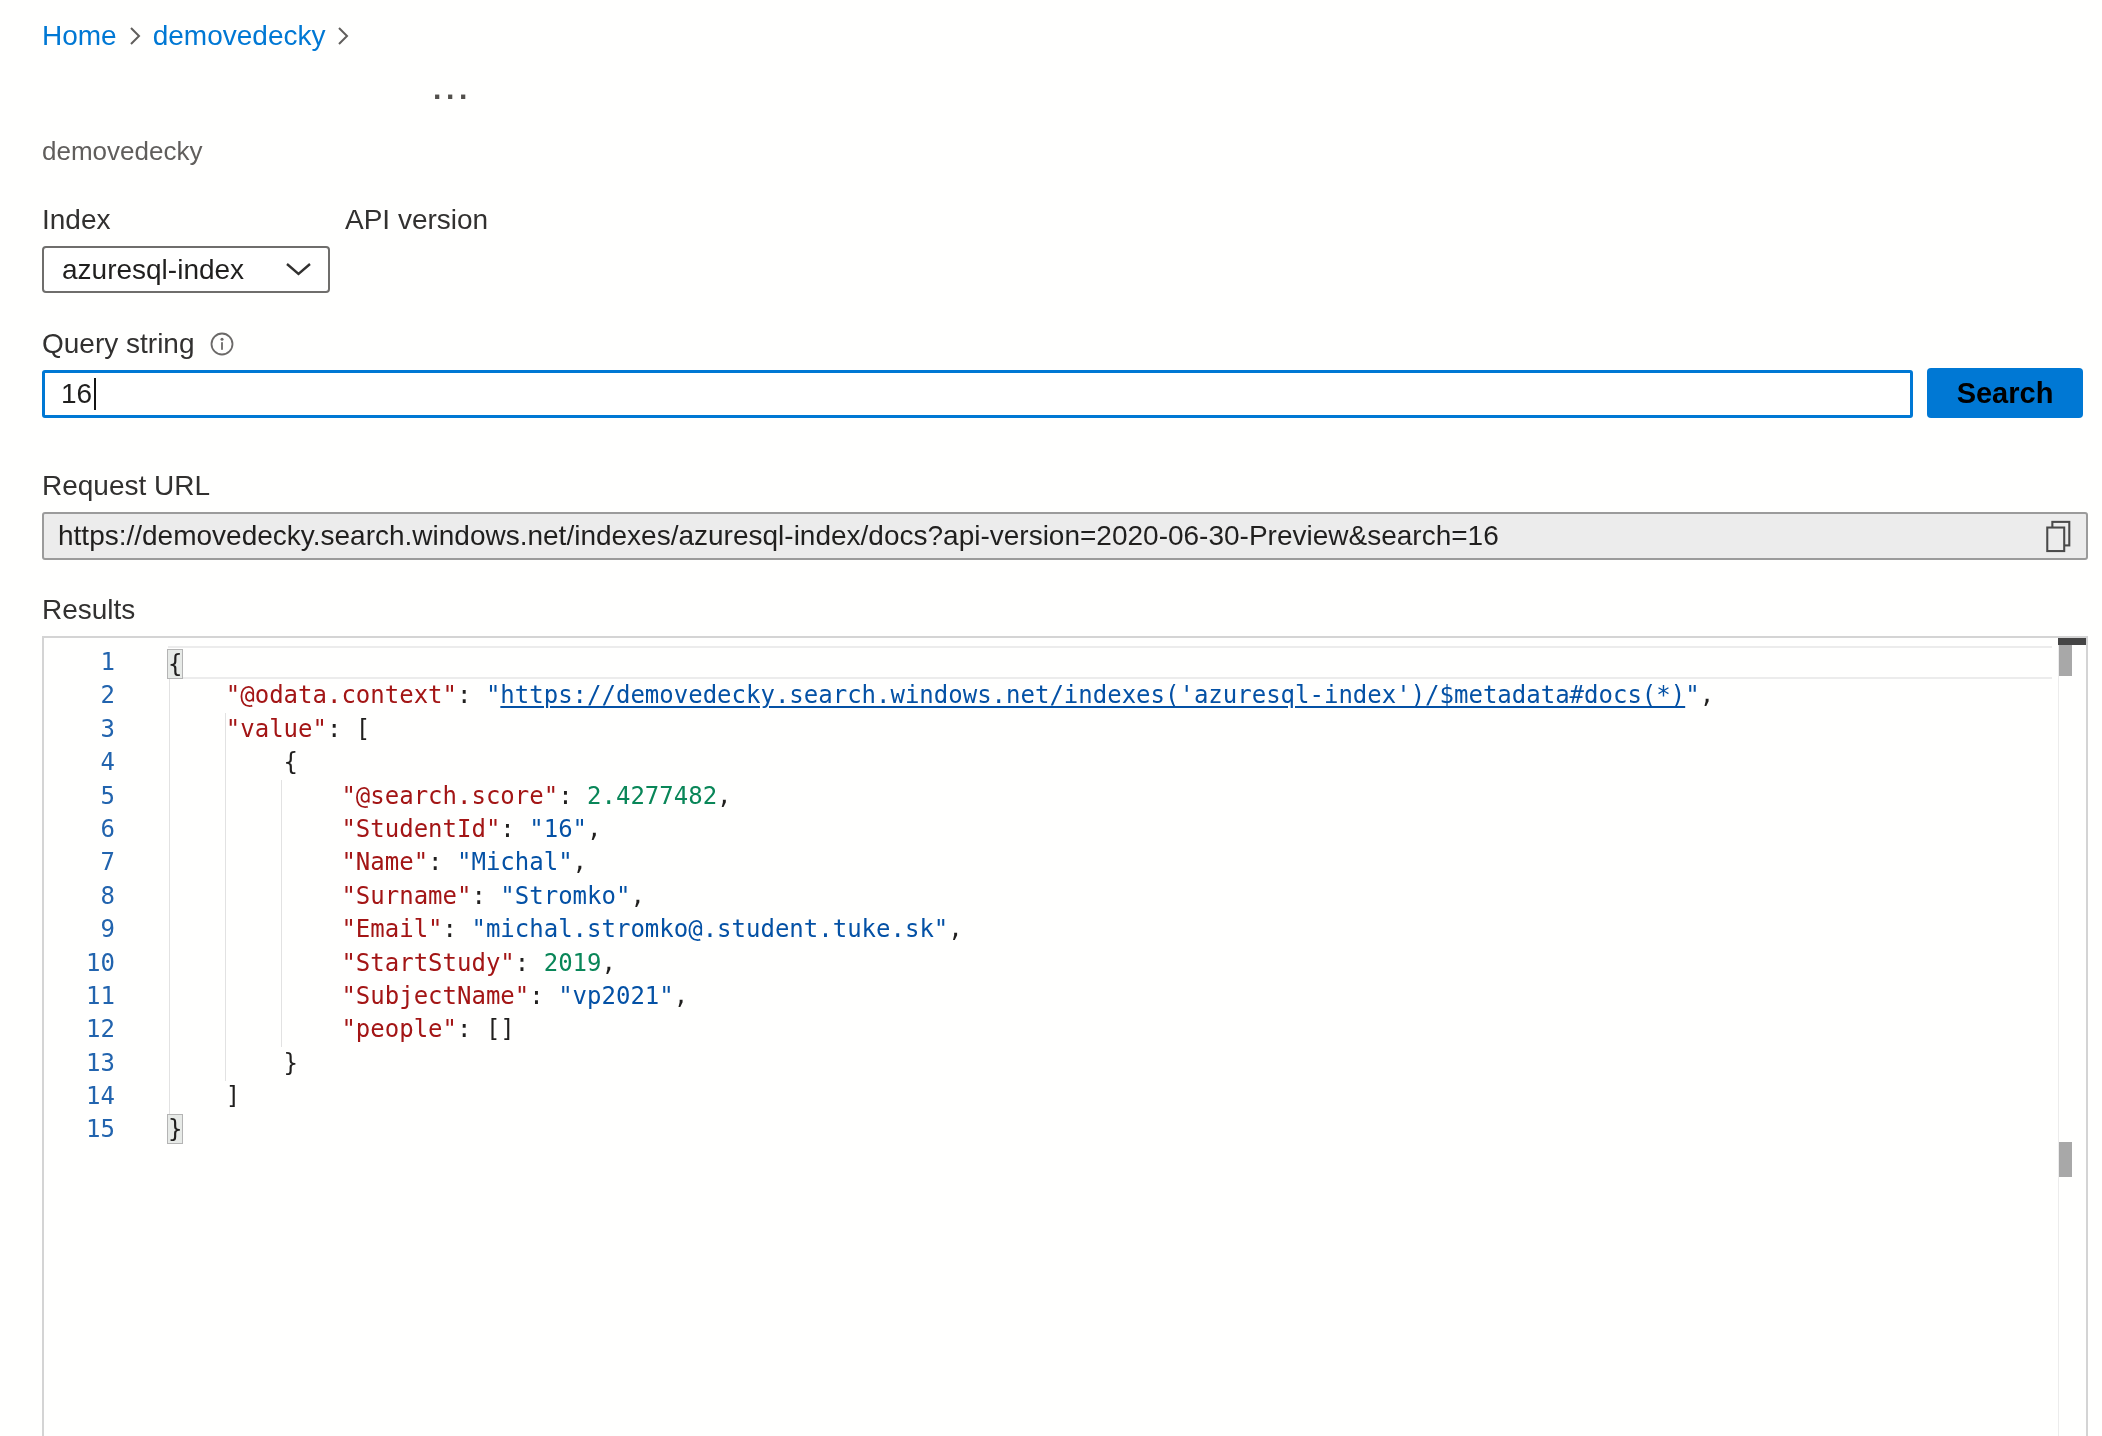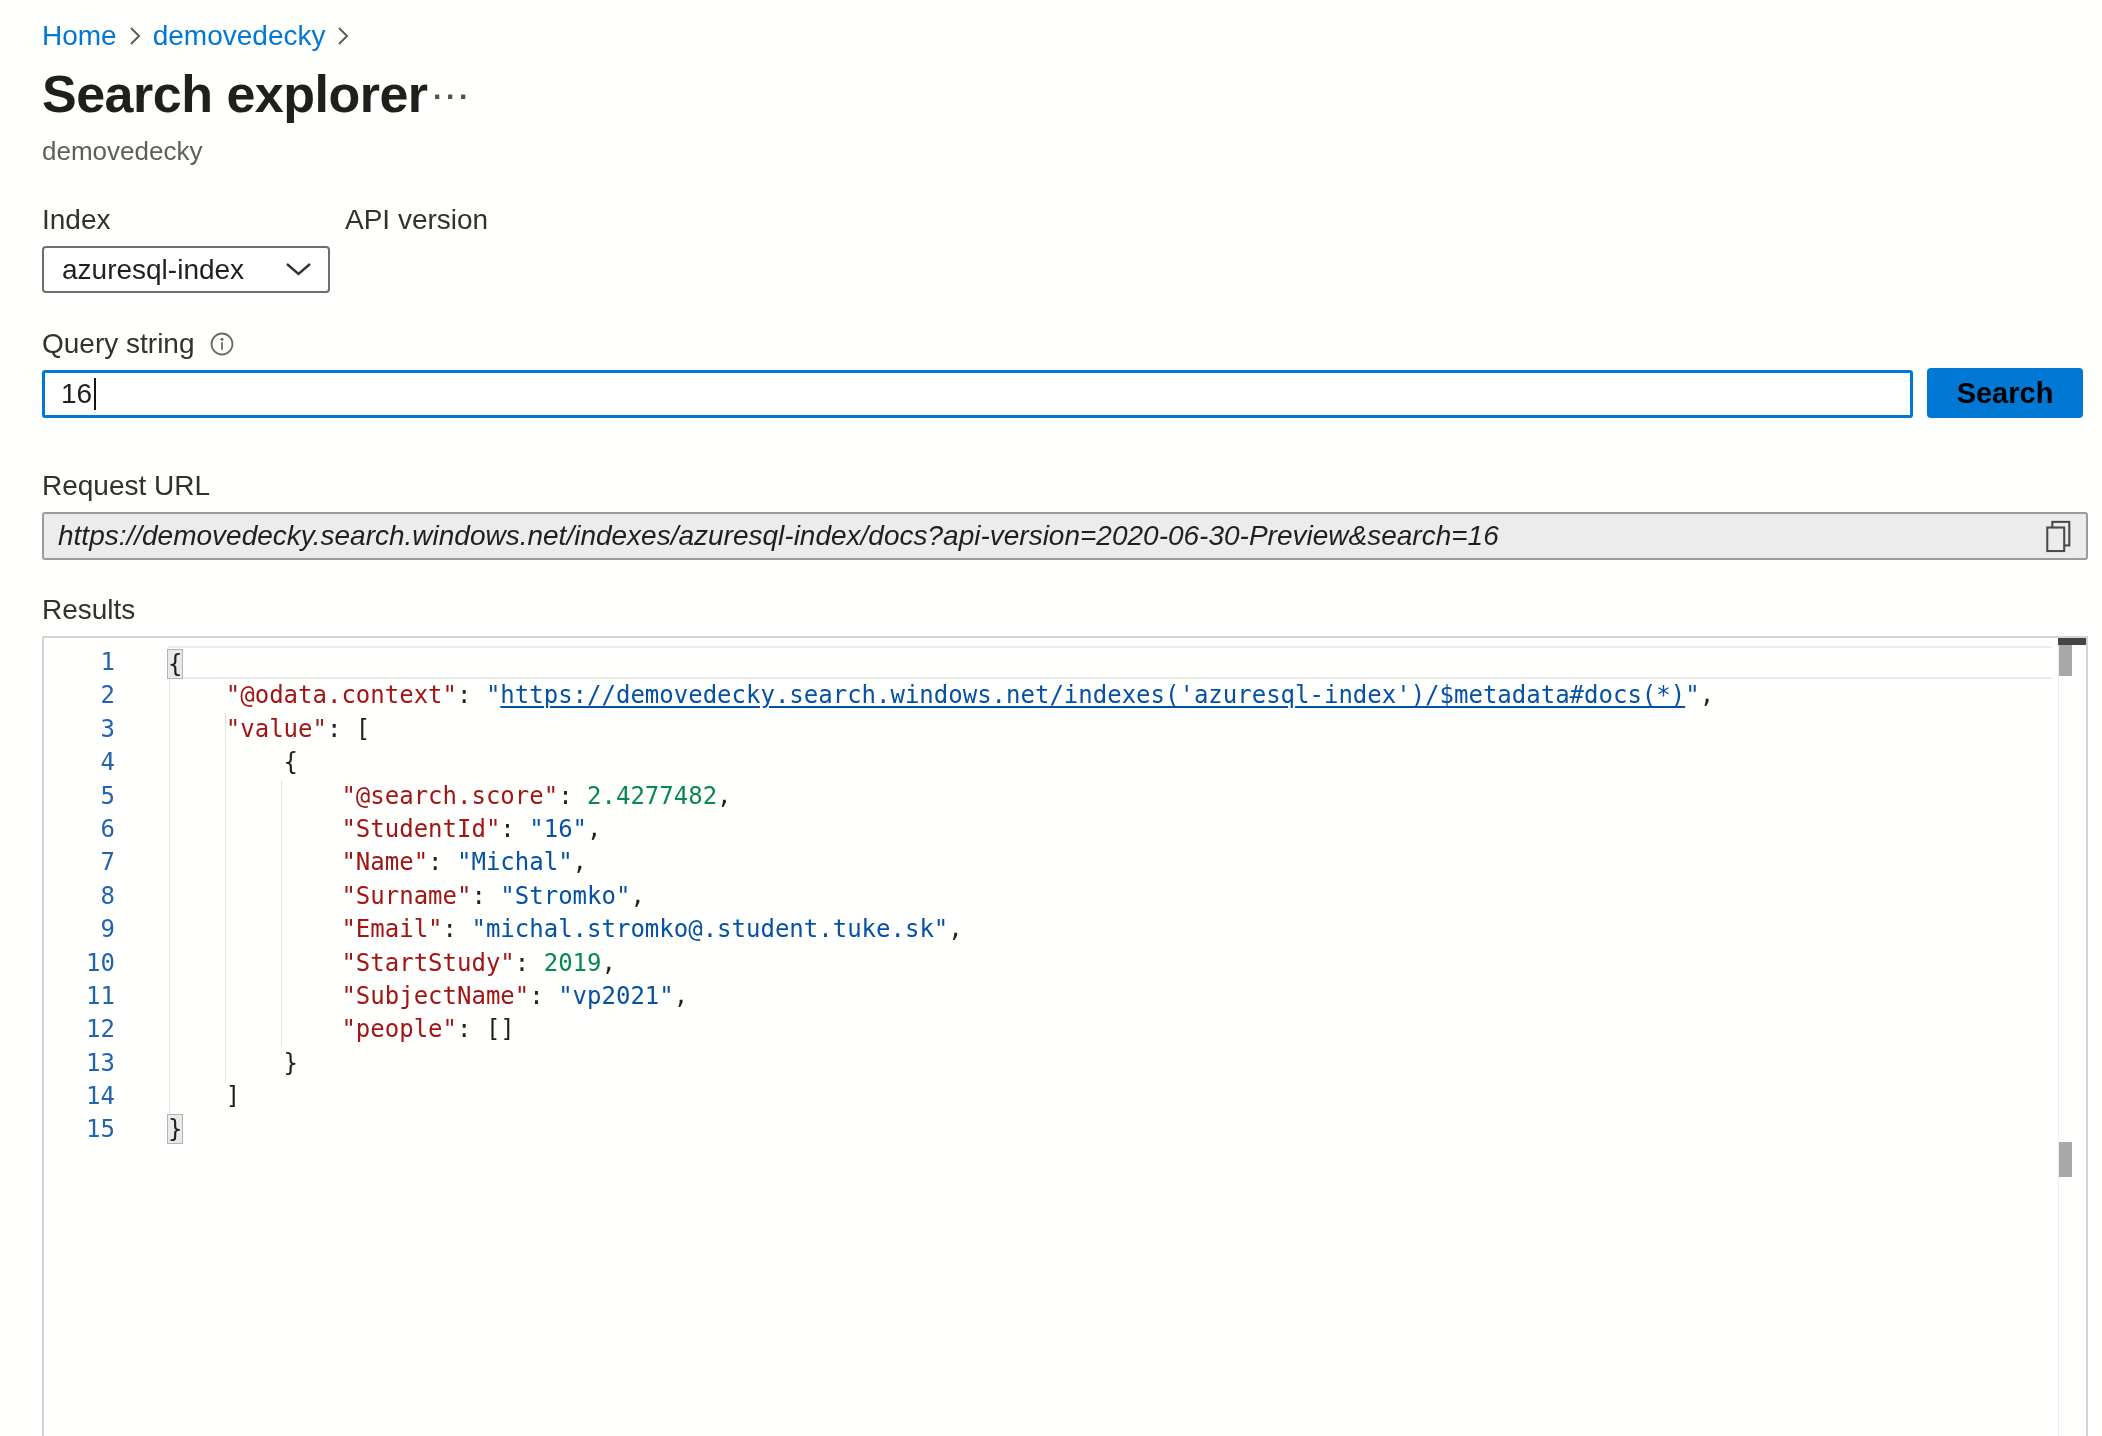--- a/index.html
+++ b/index.html
@@ -35,21 +35,21 @@
   
   #query-input{left:42px;top:370px;width:1871px;height:48px;border:3px solid #0078D4;border-radius:3px;
       box-sizing:border-box;display:flex;align-items:center;padding-left:16px;font-size:28px;color:#201F1E;background:#fff;cursor:text;}
   .caret{width:2px;height:32px;background:#141414;margin-left:2px;}
   #search-btn{left:1927px;top:368px;width:156px;height:50px;background:#0078D4;border:none;border-radius:4px;
       color:#000000;font-size:29px;font-weight:600;display:flex;align-items:center;justify-content:center;cursor:pointer;}
 
   
   #url-field{left:42px;top:512px;width:2046px;height:48px;background:#ECECEC;border:2px solid #9B9B9B;border-radius:3px;
       box-sizing:border-box;display:flex;align-items:center;padding:0 64px 0 14px;font-size:28px;color:#201F1E;
-      white-space:nowrap;overflow:hidden;font-style:italic;}
+      white-space:nowrap;overflow:hidden;}
   #copy-btn{position:absolute;right:12px;top:50%;transform:translateY(-50%);cursor:pointer;display:flex;}
 
   
   #editor{left:42px;top:636px;width:2046px;height:800px;border:2px solid #D4D4D4;border-bottom:none;
       box-sizing:border-box;background:#fffffe;}
   #gutter{position:absolute;left:0;top:8px;width:71px;}
   .ln{height:33.4px;line-height:33.4px;font-family:"DejaVu Sans Mono",monospace;font-size:24px;color:#2264AE;text-align:right;}
   #codepane{position:absolute;left:124px;top:8px;right:34px;}
   .crow{height:33.4px;line-height:33.4px;font-family:"DejaVu Sans Mono",monospace;font-size:24px;
       white-space:pre;color:#201F1E;box-sizing:border-box;}
@@ -82,21 +82,20 @@
         </svg>
     </span>
     <span class="crumb">demovedecky</span>
     <span class="crumb-chev">
       <svg width="16" height="26" viewBox="0 0 16 26">
           <polyline points="4,5 12,13 4,21" fill="none" stroke="#605E5C" stroke-width="2"></polyline>
         </svg>
     </span>
   </div>
 
-  <div class="abs" id="title">Search explorer</div>
   <div class="abs" id="dots">···</div>
   <div class="abs" id="subtitle">demovedecky</div>
 
   <div class="abs field-label" id="lbl-index">Index</div>
   <div class="abs field-label" id="lbl-api">API version</div>
 
   <div class="abs dd" id="dd-index">
     <span>azuresql-index</span>
     <span style="display:flex;">
       <svg width="27" height="15" viewBox="0 0 27 15">

